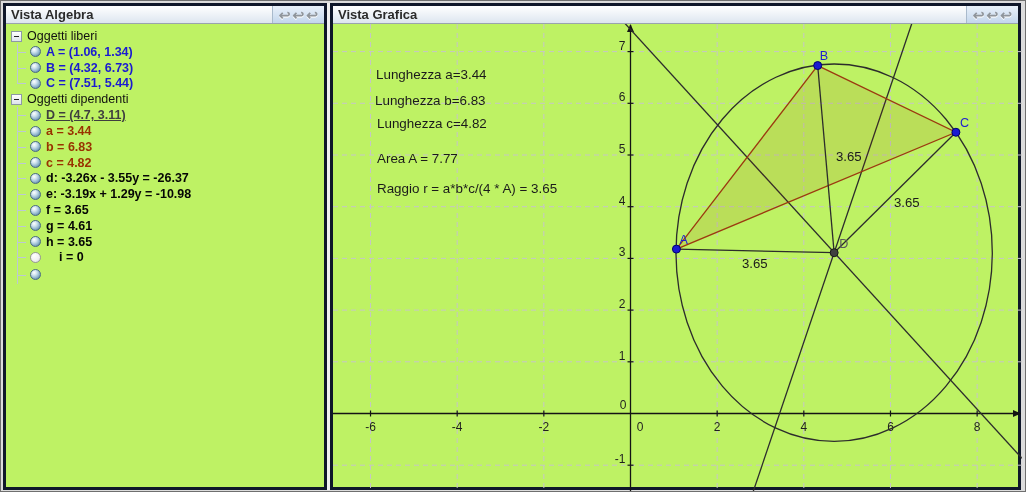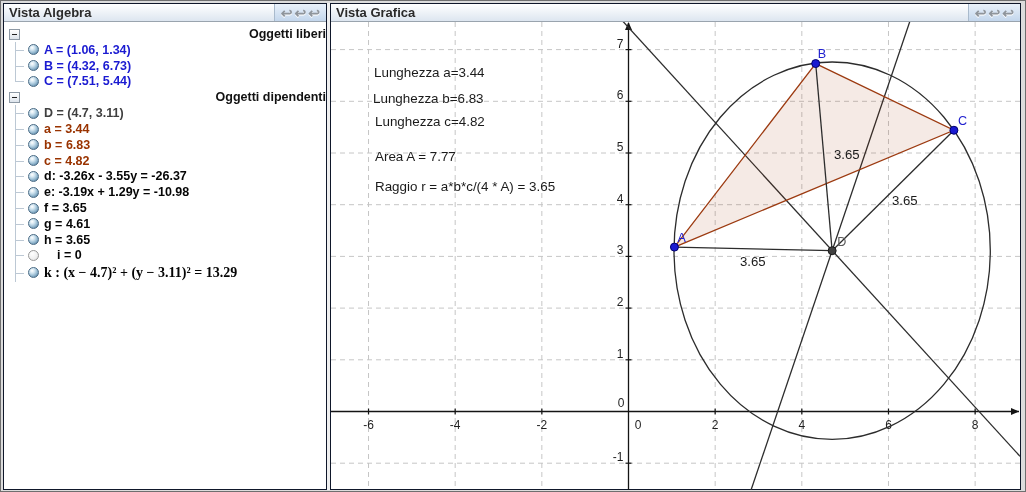--- a/index.html
+++ b/index.html
@@ -1,33 +1,33 @@
 <!DOCTYPE html>
 <html><head>
 <meta charset="utf-8">
 <style>
   html,body{margin:0;padding:0;background:#cfcfcf;}
   .window{position:relative;width:1026px;height:492px;background:#dcdcdc;
     border:1px solid #6f6f6f;box-sizing:border-box;overflow:hidden;
     font-family:"Liberation Sans",sans-serif;}
-  .panel{position:absolute;top:2px;background:#ffffff;border:1px solid #0f172a;box-sizing:border-box;}
+  .panel{position:absolute;top:2px;background:#bef264;border:3px solid #0f172a;box-sizing:border-box;}
   .algebra{left:2px;width:324px;height:487px;}
   .graphics{left:329px;width:691px;height:487px;}
   .splitter{position:absolute;left:326px;top:2px;width:7px;height:487px;background-color:#efefef;
     background-image:radial-gradient(circle at 50% 50%, #909090 0.8px, transparent 1.4px);
     background-size:5px 4px;background-repeat:repeat-y;background-position:1.5px 0;}
   .phead{height:17px;border-bottom:1px solid #9aa4ae;background:linear-gradient(#ffffff,#dde6f0);
     display:flex;align-items:center;padding-left:5px;font-weight:bold;font-size:13px;color:#2b2b2b;
     position:relative;white-space:nowrap;}
   .picons{position:absolute;right:0;top:0;height:100%;display:flex;align-items:center;
     padding:0 5px;background:linear-gradient(#e9f1fa,#c3d6ec);border-left:1px solid #a9bacc;}
   .picon{color:#8f959c;font-size:14px;line-height:1;margin:0 1px;font-weight:bold;
     text-shadow:0 1px 0 #fff;cursor:pointer;}
   .tree{padding-top:4px;font-size:12.5px;font-weight:bold;color:#111;overflow:hidden;}
-  .sec{display:flex;align-items:center;height:16px;padding-left:5px;font-weight:bold;justify-content:space-between;}
+  .sec{display:flex;align-items:center;height:16px;padding-left:5px;font-weight:normal;}
   .cbox{width:9px;height:9px;border:1px solid #8d99a5;background:linear-gradient(#fff,#dde4ec);
     display:inline-flex;align-items:center;justify-content:center;margin-right:5px;flex:none;}
   .cbox::after{content:"";width:5px;height:1px;background:#222;display:block;}
   .item{display:flex;align-items:center;height:15.8px;padding-left:11px;position:relative;cursor:default;}
   .item.tall{height:19px;}
   .conn{width:13px;align-self:stretch;position:relative;flex:none;}
   .conn::before{content:"";position:absolute;left:0;top:0;bottom:0;width:1px;background:#bcc8d4;}
   .conn::after{content:"";position:absolute;left:0;top:50%;width:9px;height:1px;background:#bcc8d4;}
   .item.last .conn::before{bottom:50%;}
   .marble{width:11px;height:11px;border-radius:50%;flex:none;margin-right:5px;box-sizing:border-box;
@@ -83,21 +83,21 @@
           <span class="marble"></span>
           <span class="itext" style="color: rgb(26, 26, 209);">C = (7.51, 5.44)</span>
         </div>
         <div class="sec">
           <span class="cbox"></span>
           <span>Oggetti dipendenti</span>
         </div>
         <div class="item">
           <span class="conn"></span>
           <span class="marble"></span>
-          <span class="itext" style="color: rgb(63, 63, 63);">D = (4.7, 3.11)</span>
+          <span class="itext" style="color: rgb(63, 63, 63); text-decoration: underline;">D = (4.7, 3.11)</span>
         </div>
         <div class="item">
           <span class="conn"></span>
           <span class="marble"></span>
           <span class="itext" style="color: rgb(153, 51, 0);">a = 3.44</span>
         </div>
         <div class="item">
           <span class="conn"></span>
           <span class="marble"></span>
           <span class="itext" style="color: rgb(153, 51, 0);">b = 6.83</span>
@@ -133,21 +133,20 @@
           <span class="itext" style="color: rgb(5, 5, 5);">h = 3.65</span>
         </div>
         <div class="item">
           <span class="conn"></span>
           <span class="marble hidden"></span>
           <span class="itext" style="color: rgb(5, 5, 5); padding-left: 13px;">i = 0</span>
         </div>
         <div class="item tall">
           <span class="conn"></span>
           <span class="marble"></span>
-          <span class="itext serif" style="color: rgb(5, 5, 5);">k :  (x − 4.7)² + (y − 3.11)² = 13.29</span>
         </div>
       </div>
   </div>
 
   <div class="splitter"></div>
 
   <div class="panel graphics">
     <div class="phead">
       <span>Vista Grafica</span>
       <span class="picons" id="gfx-icons">

